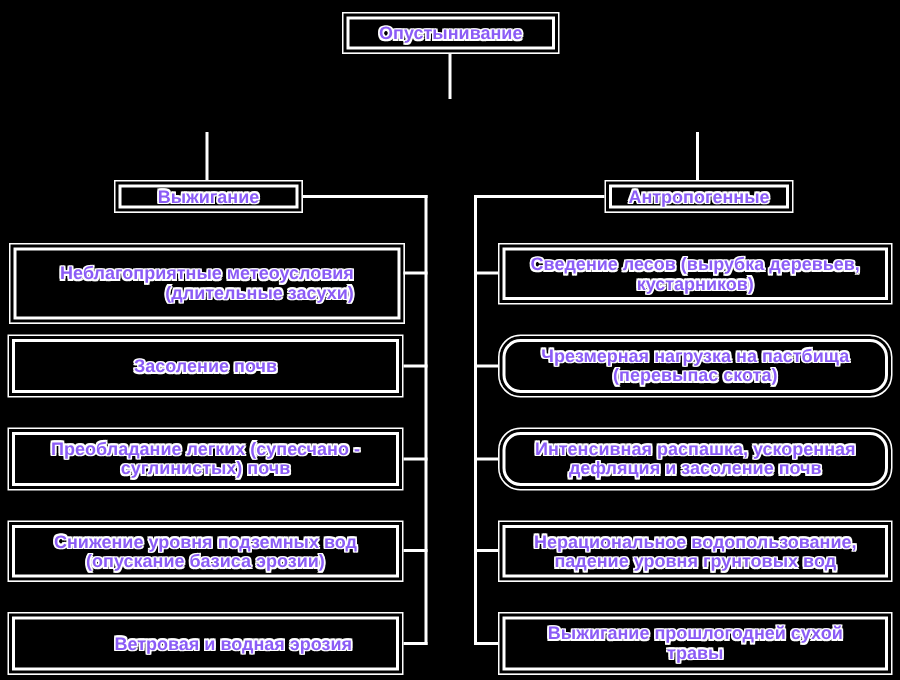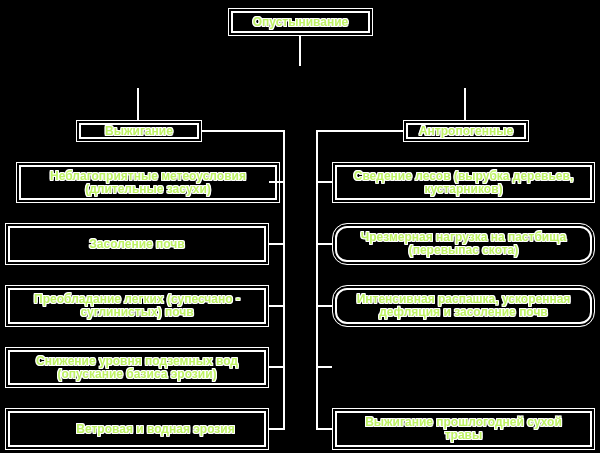--- a/index.html
+++ b/index.html
@@ -18,21 +18,21 @@
     border: 1px solid #ffffff;
     box-shadow: inset 0 0 0 2px #000000, inset 0 0 0 4px #ffffff;
     display: flex;
     align-items: center;
     justify-content: center;
     text-align: center;
     padding: 2px 8px;
     font-weight: bold;
     font-size: 12px;
     line-height: 13px;
-    color: #bef264;
+    color: #8b5cf6;
     white-space: pre-line;
     text-shadow:
       -1px -1px 0 #ffffff, 0 -1px 0 #ffffff, 1px -1px 0 #ffffff,
       -1px 0 0 #ffffff, 1px 0 0 #ffffff,
       -1px 1px 0 #ffffff, 0 1px 0 #ffffff, 1px 1px 0 #ffffff;
   }
   .line {
     position: absolute;
     background: #ffffff;
   }
@@ -41,35 +41,37 @@
 <body>
 
 <div class="stage">
 
   <div class="box" style="left:228px; top:8px; width:145px; height:28px;">Опустынивание</div>
 
 
   <div class="box" style="left:76px; top:120px; width:126px; height:22px;">Выжигание</div>
   <div class="box" style="left:403px; top:120px; width:126px; height:22px;">Антропогенные</div>
 
-  <div class="box" style="left:16px; top:162px; width:264px; height:41px;">Неблагоприятные метеоусловия
+  <div class="box" style="left:6px; top:162px; width:264px; height:54px;text-align:right;">Неблагоприятные метеоусловия
 (длительные засухи)</div>
   <div class="box" style="left:5px; top:223px; width:264px; height:42px;">Засоление почв</div>
   <div class="box" style="left:5px; top:285px; width:264px; height:42px;">Преобладание легких (супесчано -
 суглинистых) почв</div>
   <div class="box" style="left:5px; top:347px; width:264px; height:41px;">Снижение уровня подземных вод
 (опускание базиса эрозии)</div>
   <div class="box" style="left:5px; top:408px; width:264px; height:42px;padding-left:45px;">Ветровая и водная эрозия</div>
 
   <div class="box" style="left:332px; top:162px; width:263px; height:41px;">Сведение лесов (вырубка деревьев,
 кустарников)</div>
   <div class="box" style="left:332px; top:223px; width:263px; height:42px;border-radius:15px;">Чрезмерная нагрузка на пастбища
 (перевыпас скота)</div>
   <div class="box" style="left:332px; top:285px; width:263px; height:42px;border-radius:15px;">Интенсивная распашка, ускоренная
 дефляция и засоление почв</div>
+  <div class="box" style="left:332px; top:347px; width:263px; height:41px;">Нерациональное водопользование,
+падение уровня грунтовых вод</div>
   <div class="box" style="left:332px; top:408px; width:263px; height:42px;">Выжигание прошлогодней сухой
 травы</div>
 
   <div class="line" style="left:299px; top:36px; width:2px; height:30px;"></div>
   <div class="line" style="left:137px; top:88px; width:2px; height:32px;"></div>
   <div class="line" style="left:464px; top:88px; width:2px; height:32px;"></div>
 
   <div class="line" style="left:202px; top:130px; width:83px; height:2px;"></div>
   <div class="line" style="left:316px; top:130px; width:87px; height:2px;"></div>
 

